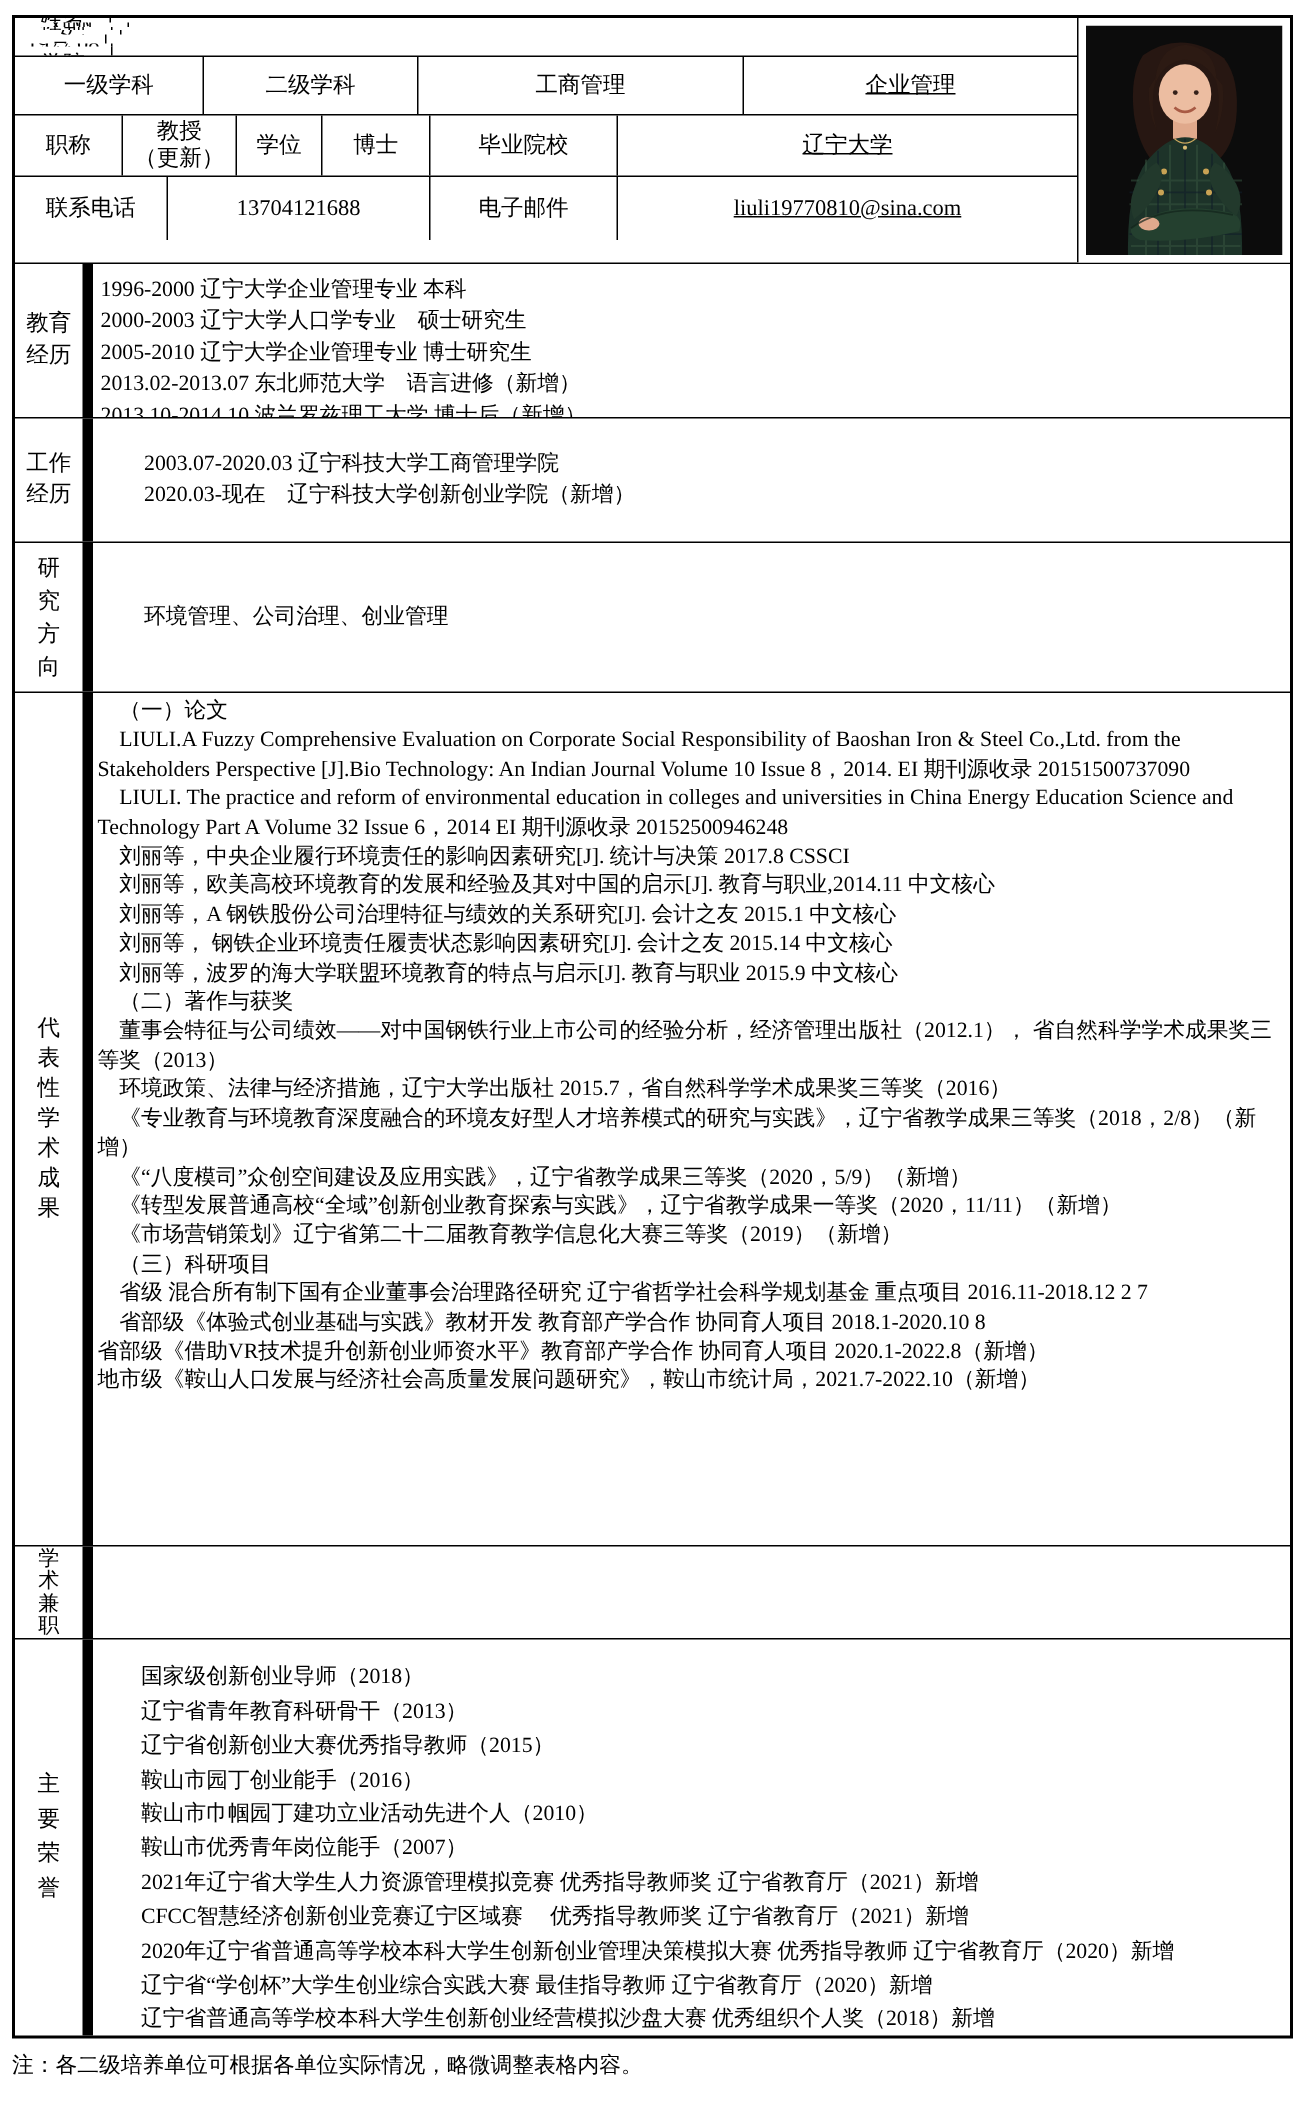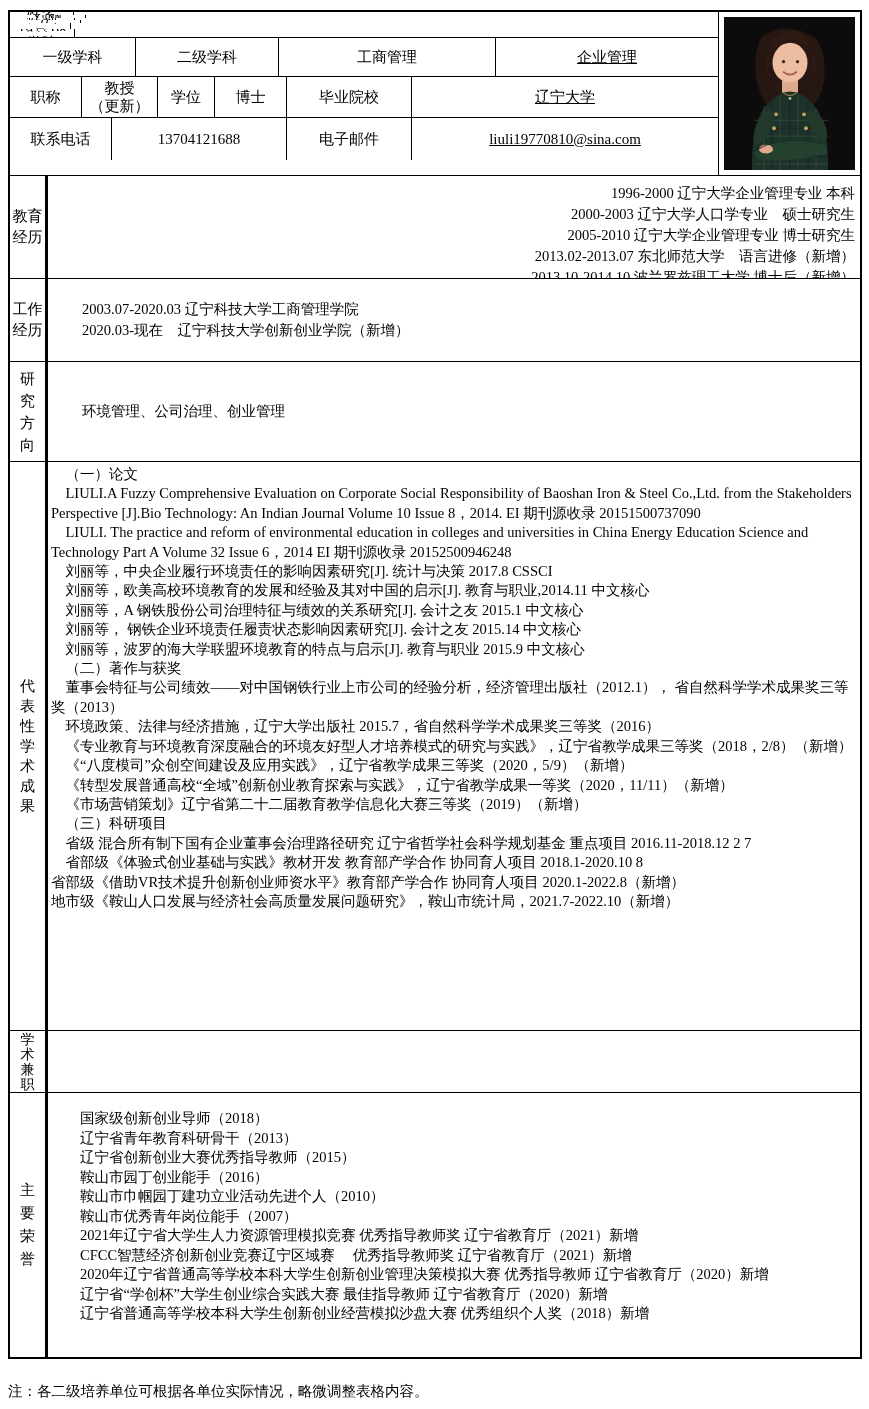--- a/index.html
+++ b/index.html
@@ -16,39 +16,39 @@
   .trow:last-child{border-bottom:none;}
   .r1{height:26px;flex-direction:column;} .r2{height:39px;} .r3{height:41px;} .r4{height:42px;}
   .cell{box-sizing:border-box;border-right:1px solid #000;display:flex;align-items:center;
     justify-content:center;text-align:center;font-size:15px;line-height:18px;
     white-space:pre-line;overflow:hidden;}
   .cell:last-child{border-right:none;flex:1;text-decoration:underline;}
   .photo-cell{flex:1;box-sizing:border-box;border-left:1px solid #000;background:#fff;
     padding:5px;display:flex;}
   .photo-cell svg{width:100%;height:100%;}
   
-  .sec-label{width:38px;box-sizing:border-box;border-right:3px solid #000000;display:flex;
+  .sec-label{width:52px;box-sizing:border-box;border-right:7px solid #000000;display:flex;
     align-items:center;justify-content:center;text-align:center;font-size:15px;
     white-space:pre-line;}
   .sec-content{flex:1;box-sizing:border-box;font-size:14.5px;overflow:hidden;
     display:flex;flex-direction:column;}
   .tline{white-space:pre-wrap;word-break:break-word;}
   .sec-edu{height:103px;} .sec-edu .sec-label{line-height:21px;}
-  .sec-edu .sec-content{padding:7px 5px 0 5px;line-height:21px;align-items:flex-end;}
+  .sec-edu .sec-content{padding:7px 5px 0 5px;line-height:21px;}
   .sec-work{height:83px;} .sec-work .sec-label{line-height:21px;}
   .sec-work .sec-content{padding:0 0 0 5px;line-height:21px;justify-content:center;}
   .sec-research{height:100px;} .sec-research .sec-label{line-height:22px;}
   .sec-research .sec-content{padding:0 6px 0 5px;line-height:21px;justify-content:center;}
   .sec-achv{height:569px;} .sec-achv .sec-label{line-height:20px;}
   .sec-achv .sec-content{padding:3px 4px 0 3px;line-height:19.4px;}
   .sec-pos{height:62px;} .sec-pos .sec-label{line-height:15px;font-size:14px;}
   .sec-pos .sec-content{padding:2px 6px 0 5px;line-height:19px;}
   .sec-honor{height:264px;} .sec-honor .sec-label{line-height:23px;}
-  .sec-honor .sec-content{padding:16px 6px 12px 3px;line-height:19.5px;}
-  .note{position:absolute;left:8px;top:1367px;font-size:14.5px;margin-top:15px;}
+  .sec-honor .sec-content{padding:16px 6px 0 3px;line-height:19.5px;justify-content:space-between;}
+  .note{position:absolute;left:8px;top:1367px;font-size:14.5px;}
 </style>
 </head>
 <body>
 
 <div class="sheet">
   <div class="resume-table">
 
     <div class="rrow top-row">
       <div class="top-left">
         <div class="trow r1">

